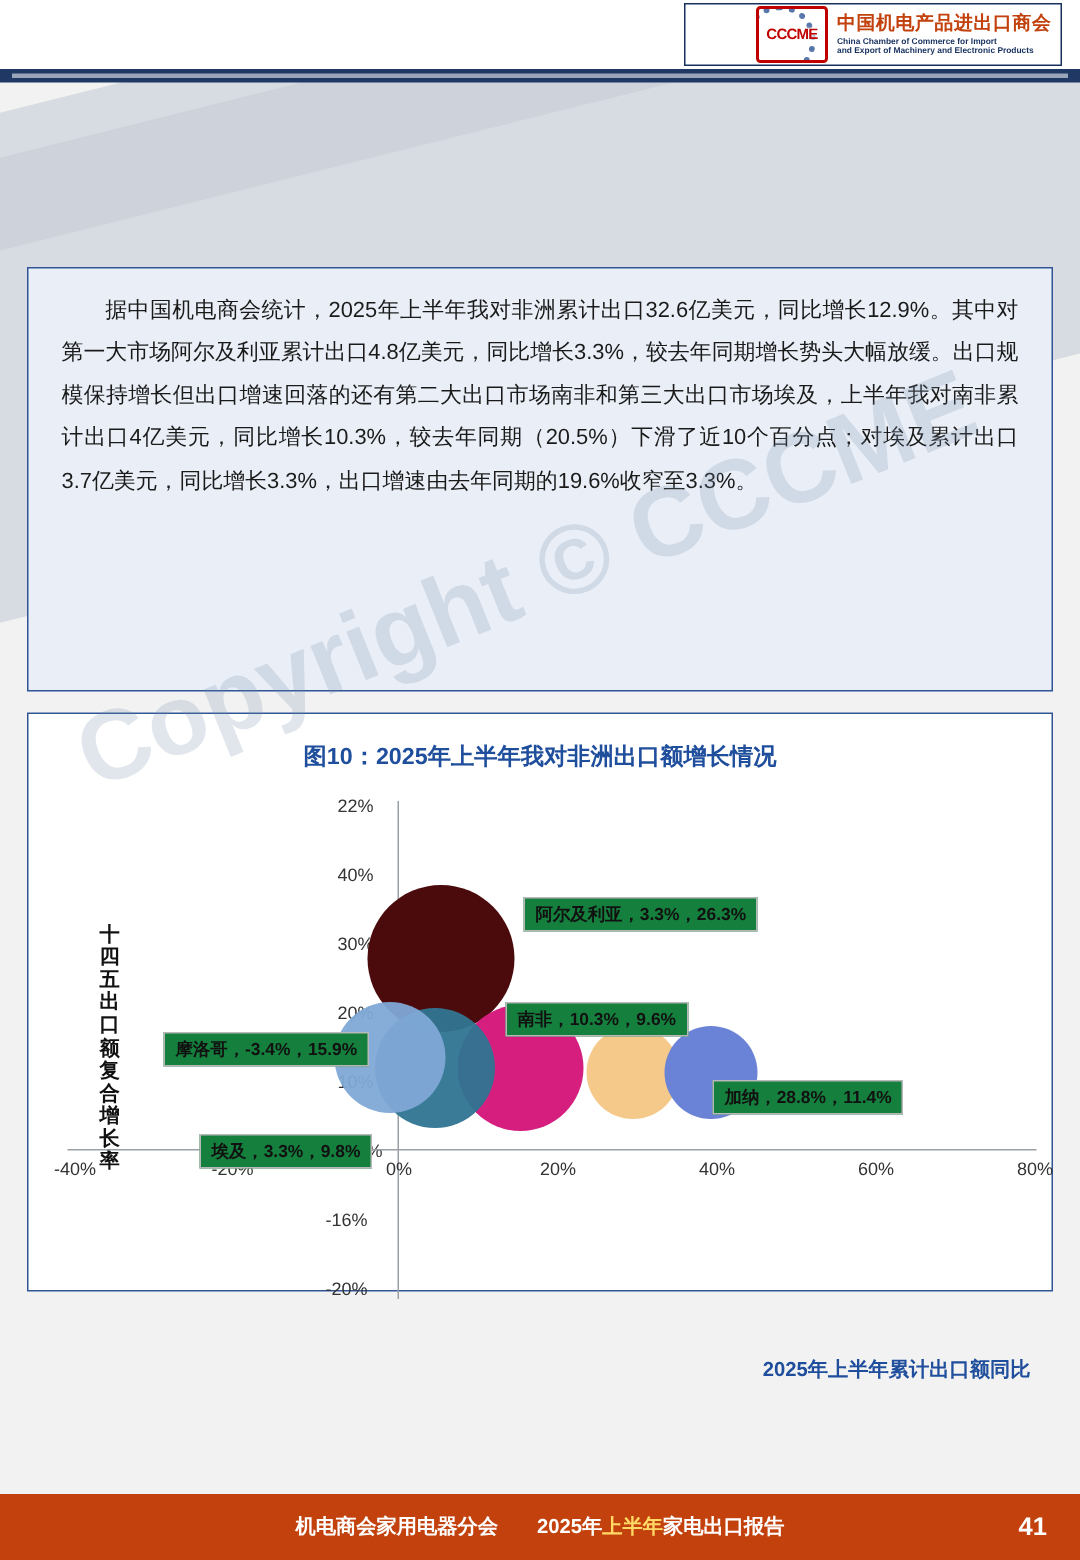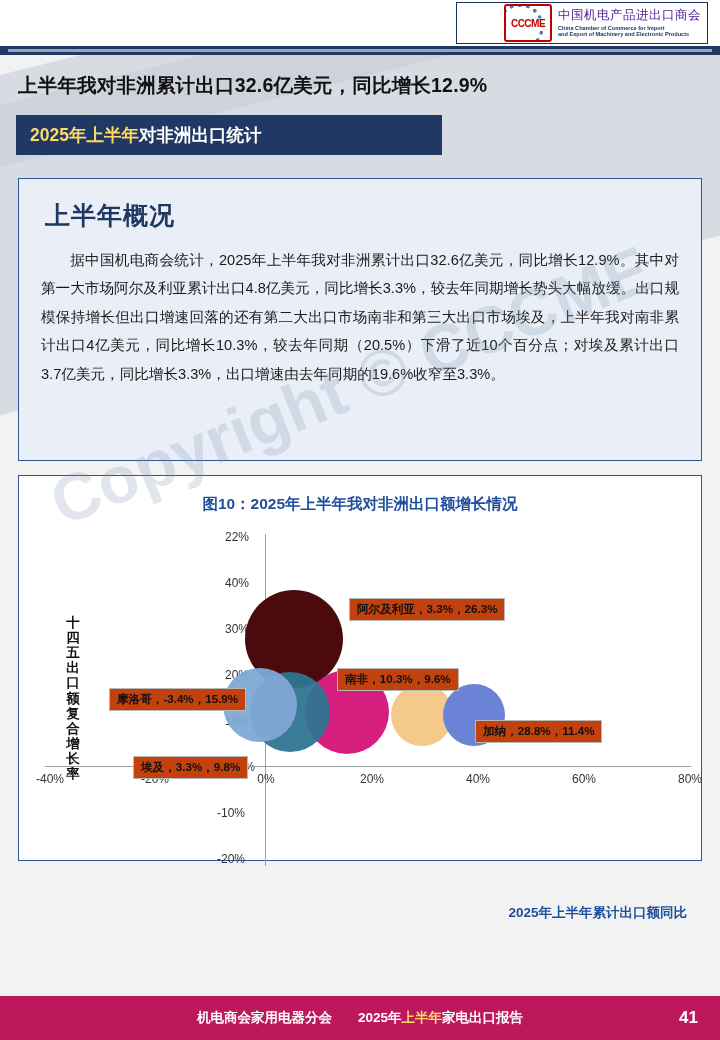--- a/index.html
+++ b/index.html
@@ -94,22 +94,22 @@
     letter-spacing: -0.5px;
     z-index: 2;
     text-shadow: 0 0 2px #fff, 0 0 2px #fff;
   }
   .logo-text {
     margin-left: 6px;
     line-height: 1.15;
   }
   .logo-cn {
     font-size: 12.5px;
-    font-weight: normal;
-    color: #4c1d95;
+    font-weight: bold;
+    color: #c2410c;
     letter-spacing: .5px;
   }
   .logo-en1, .logo-en2 {
     font-size: 5.6px;
     color: #17315f;
     font-weight: bold;
     letter-spacing: 0;
   }
   .logo-en1 { margin-top: 2px; }
 
@@ -243,21 +243,21 @@
   .axis-line {
     position: absolute;
     background: #9aa0a6;
   }
   .bubble {
     position: absolute;
     border-radius: 50%;
   }
   .callout {
     position: absolute;
-    background: #c2410c;
+    background: #15803d;
     border: 1px solid #b8b8b8;
     font-size: 11.6px;
     color: #111;
     padding: 3px 7px;
     white-space: nowrap;
     font-weight: bold;
   }
 
   
   .watermark {
@@ -272,21 +272,21 @@
     z-index: 5;
     pointer-events: none;
     white-space: nowrap;
   }
 
   
   .footer {
     position: absolute;
     left: 0; bottom: 0;
     width: 720px; height: 44px;
-    background: #be185d;
+    background: #c2410c;
     z-index: 4;
     display: flex;
     align-items: center;
     justify-content: center;
   }
   .footer .f1 {
     font-size: 13.5px;
     font-weight: bold;
     color: #ffffff;
   }
@@ -323,47 +323,41 @@
         <div class="logo-en1">China Chamber of Commerce for Import</div>
         <div class="logo-en2">and Export of Machinery and Electronic Products</div>
       </div>
     </div>
   </div>
 
   <div class="blue-rule">
     <div class="inner"></div>
   </div>
 
-  <div class="headline">上半年我对非洲累计出口32.6亿美元，同比增长12.9%</div>
-
-  <div class="section-tab">
-    <span class="t1">2025年上半年</span>
-    <span class="t2">对非洲出口统计</span>
-  </div>
+
 
   <div class="summary">
-    <div class="summary-title">上半年概况</div>
     <div class="summary-body">据中国机电商会统计，2025年上半年我对非洲累计出口32.6亿美元，同比增长12.9%。其中对第一大市场阿尔及利亚累计出口4.8亿美元，同比增长3.3%，较去年同期增长势头大幅放缓。出口规模保持增长但出口增速回落的还有第二大出口市场南非和第三大出口市场埃及，上半年我对南非累计出口4亿美元，同比增长10.3%，较去年同期（20.5%）下滑了近10个百分点；对埃及累计出口3.7亿美元，同比增长3.3%，出口增速由去年同期的19.6%收窄至3.3%。</div>
   </div>
 
   <div class="chart-card">
     <div class="chart-title">图10：2025年上半年我对非洲出口额增长情况</div>
 
     <div class="plot">
 
       <div class="axis-label-y">十四五出口额复合增长率</div>
       <div class="axis-label-x">2025年上半年累计出口额同比</div>
 
       <div class="ytick" style="left:190px; top:10px;">22%</div>
       <div class="ytick" style="left:190px; top:56px;">40%</div>
       <div class="ytick" style="left:190px; top:102px;">30%</div>
       <div class="ytick" style="left:190px; top:148px;">20%</div>
       <div class="ytick" style="left:190px; top:194px;">10%</div>
       <div class="ytick" style="left:196px; top:240px;">0%</div>
-      <div class="ytick" style="left:186px; top:286px;">-10%</div>
+      <div class="ytick" style="left:186px; top:286px;">-16%</div>
       <div class="ytick" style="left:186px; top:332px;">-20%</div>
 
       <div class="axis-line" style="left:246px; top:14px; width:1px; height:332px;"></div>
       <div class="axis-line" style="left:26px; top:246px; width:646px; height:1px;"></div>
 
       <div class="xtick" style="left:8px;   top:252px;">-40%</div>
       <div class="xtick" style="left:113px; top:252px;">-20%</div>
       <div class="xtick" style="left:224px; top:252px;">0%</div>
       <div class="xtick" style="left:330px; top:252px;">20%</div>
       <div class="xtick" style="left:436px; top:252px;">40%</div>

